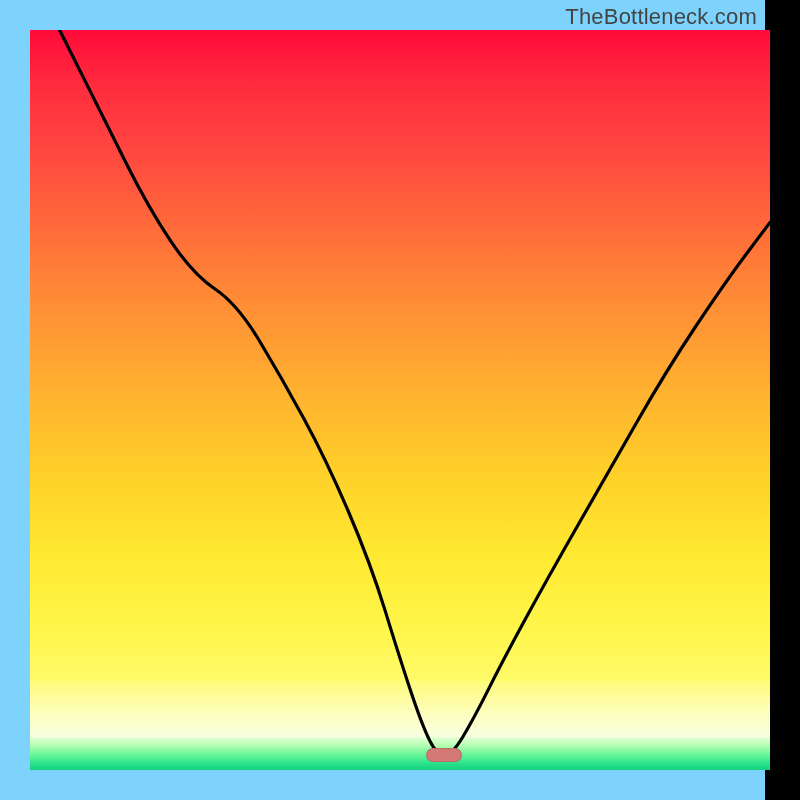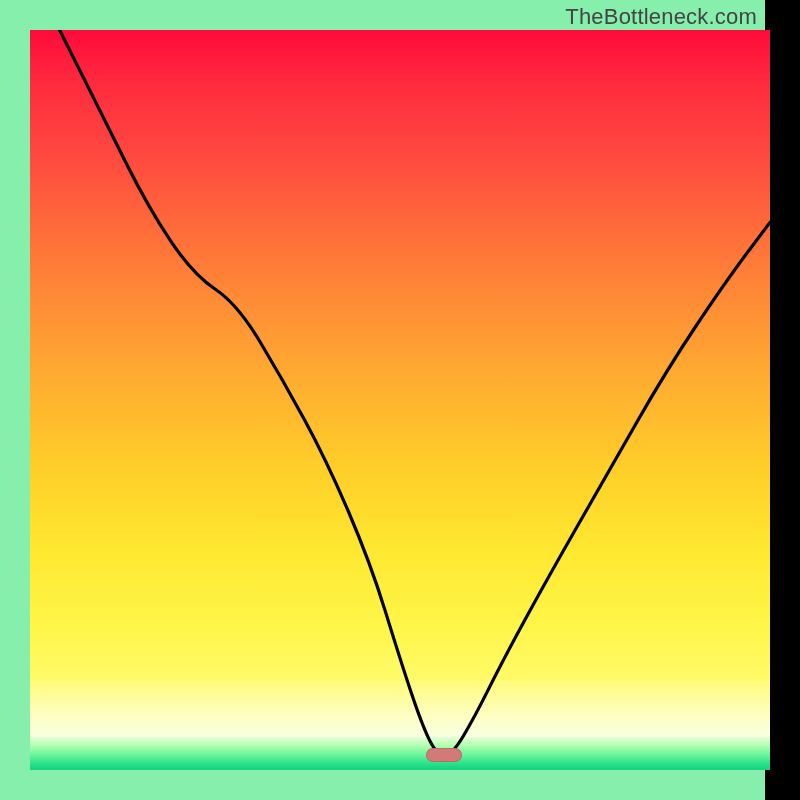--- a/index.html
+++ b/index.html
@@ -8,21 +8,21 @@
     width: 800px;
     height: 800px;
     background: #000;
     overflow: hidden;
     font-family: Arial, Helvetica, sans-serif;
   }
   .frame {
     position: relative;
     width: 765px;
     height: 800px;
-    background: #86efac;
+    background: #7dd3fc;
   }
   
   .plot {
     position: absolute;
     left: 30px;
     top: 30px;
     width: 740px;
     height: 740px;
     overflow: hidden;
   }

